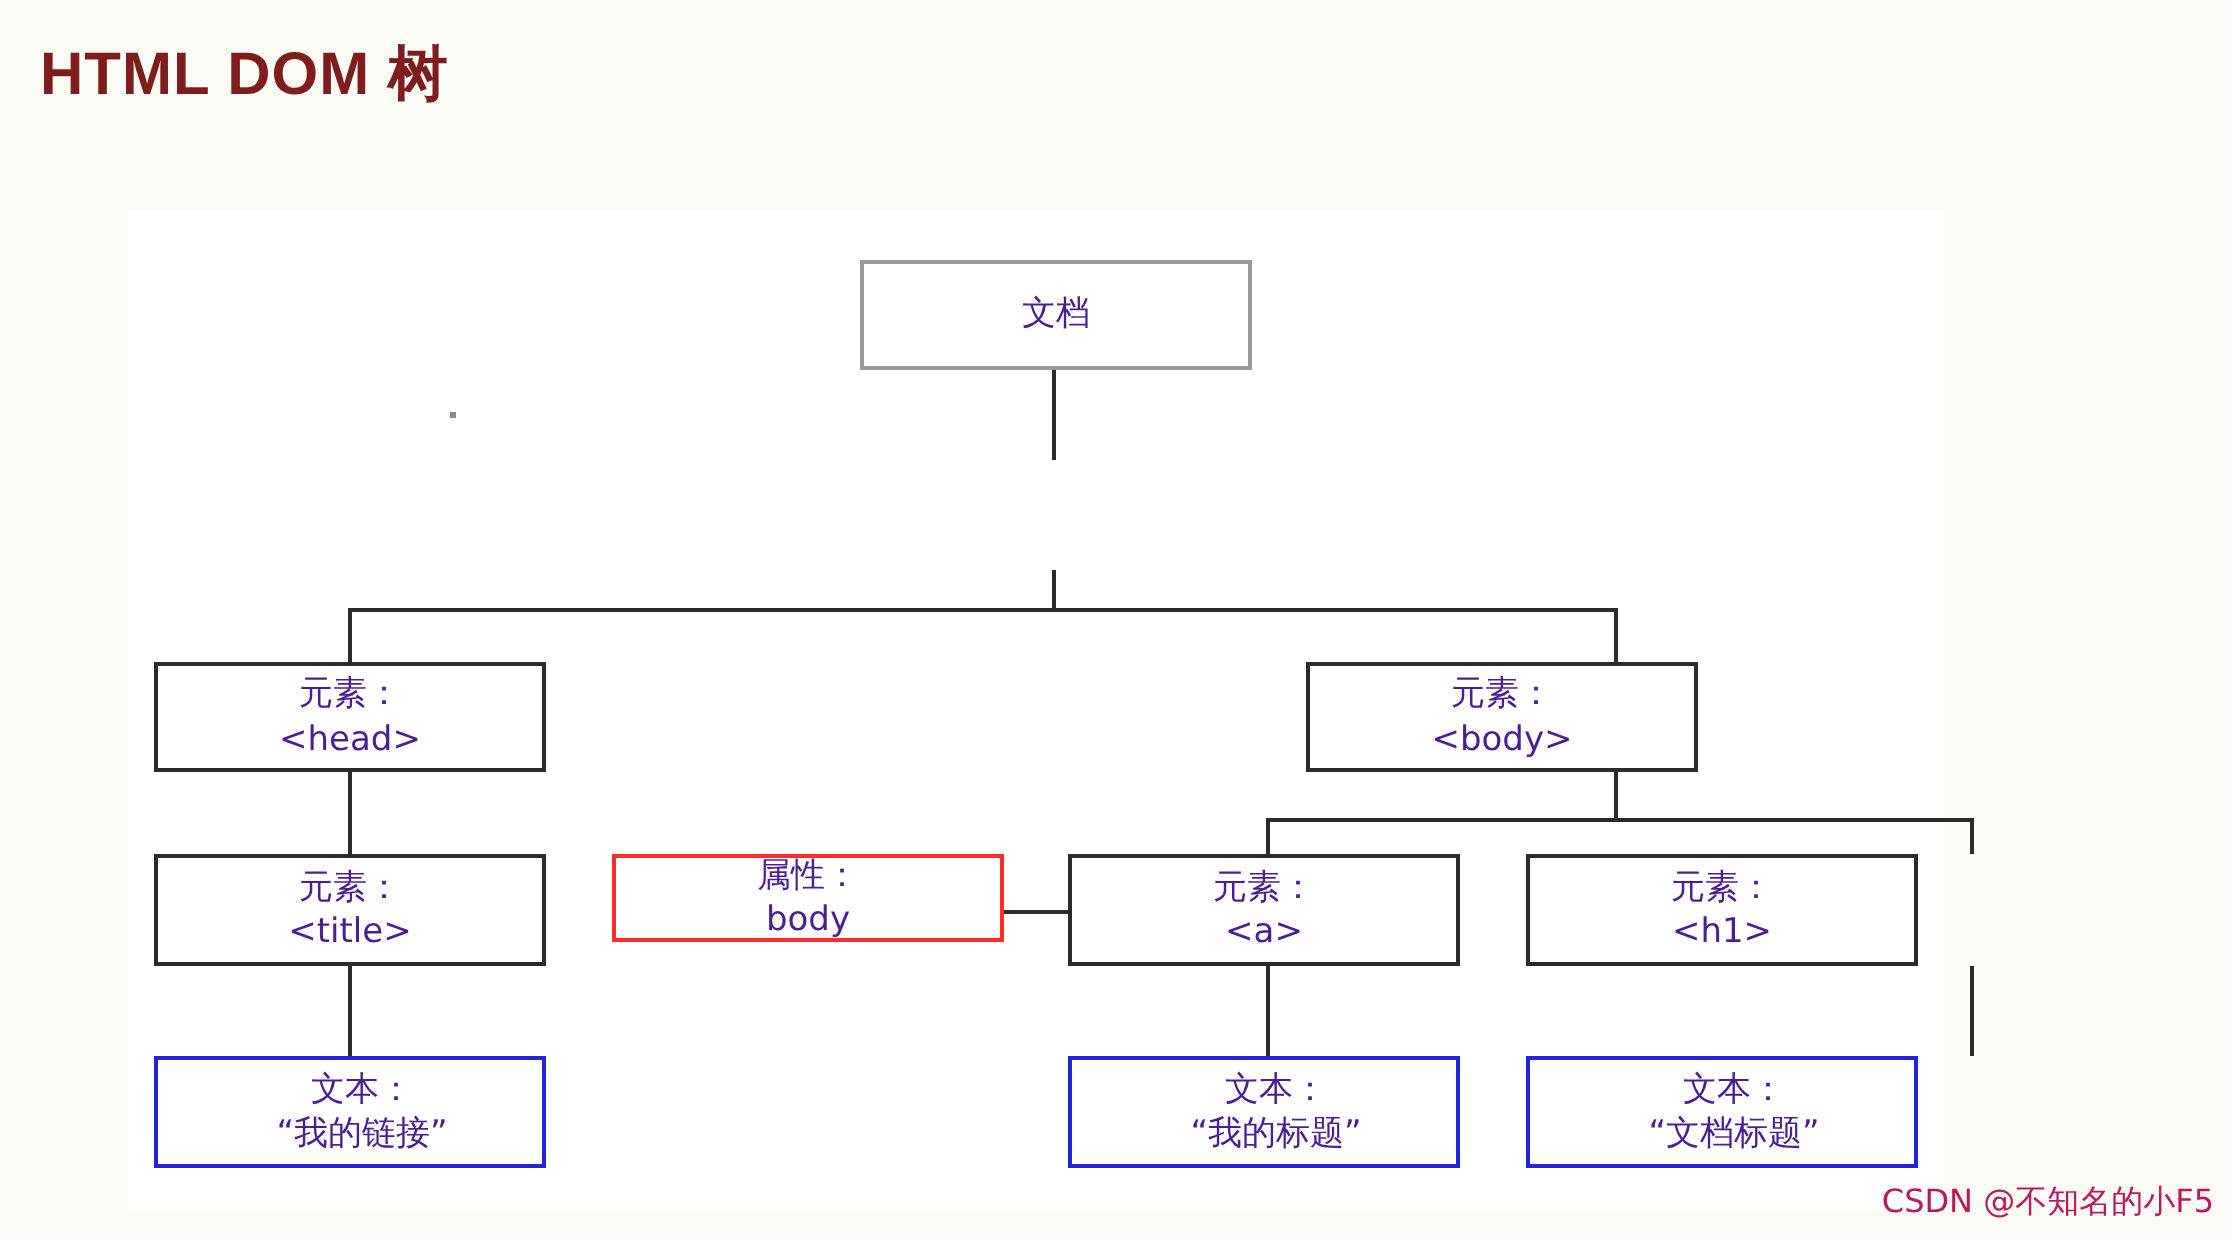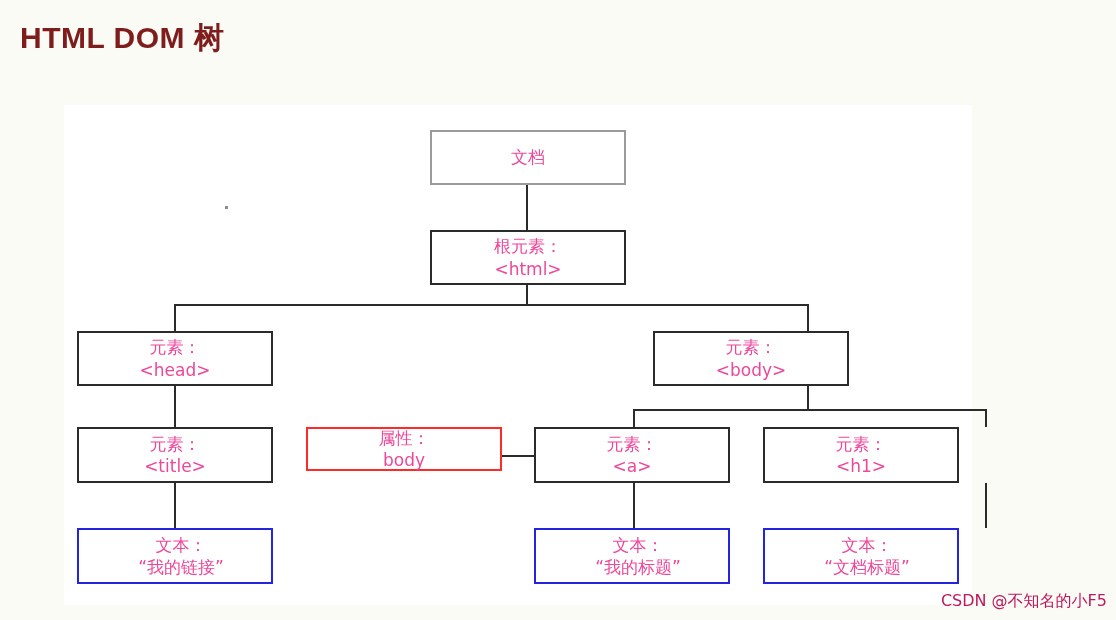--- a/index.html
+++ b/index.html
@@ -49,21 +49,21 @@
     position: absolute;
     box-sizing: border-box;
     background: #ffffff;
     border: 2px solid #2b2b2b;
     display: flex;
     flex-direction: column;
     align-items: center;
     justify-content: center;
     font-family: "DejaVu Sans", "Liberation Sans", sans-serif;
     font-size: 17px;
-    color: #ec4899;
+    color: #4c1d95;
     line-height: 1.32;
     text-align: center;
     white-space: nowrap;
   }
   .node .l1, .node .l2 { display: block; }
 
   .node.document  { border-color: #9a9a9a; }
   .node.attribute { border-color: #ff2b2b; }
   .node.text      { border-color: #2323e0; padding-left: 12px; }
 
@@ -115,24 +115,20 @@
   <div class="line v" style="left:569px; top:378px; height:45px;"></div>
 
   <div class="line v" style="left:921px; top:378px; height:45px;"></div>
 
   <div class="speck" style="left:161px; top:101px;"></div>
 
   <div class="node document single" style="left:366px; top:25px; width:196px; height:55px;">
     <span class="l1">文档</span>
   </div>
 
-  <div class="node element" style="left:366px; top:125px; width:196px; height:55px;">
-    <span class="l1">根元素：</span>
-    <span class="l2">&lt;html&gt;</span>
-  </div>
 
   <div class="node element" style="left:13px; top:226px; width:196px; height:55px;">
     <span class="l1">元素：</span>
     <span class="l2">&lt;head&gt;</span>
   </div>
 
   <div class="node element" style="left:589px; top:226px; width:196px; height:55px;">
     <span class="l1">元素：</span>
     <span class="l2">&lt;body&gt;</span>
   </div>

